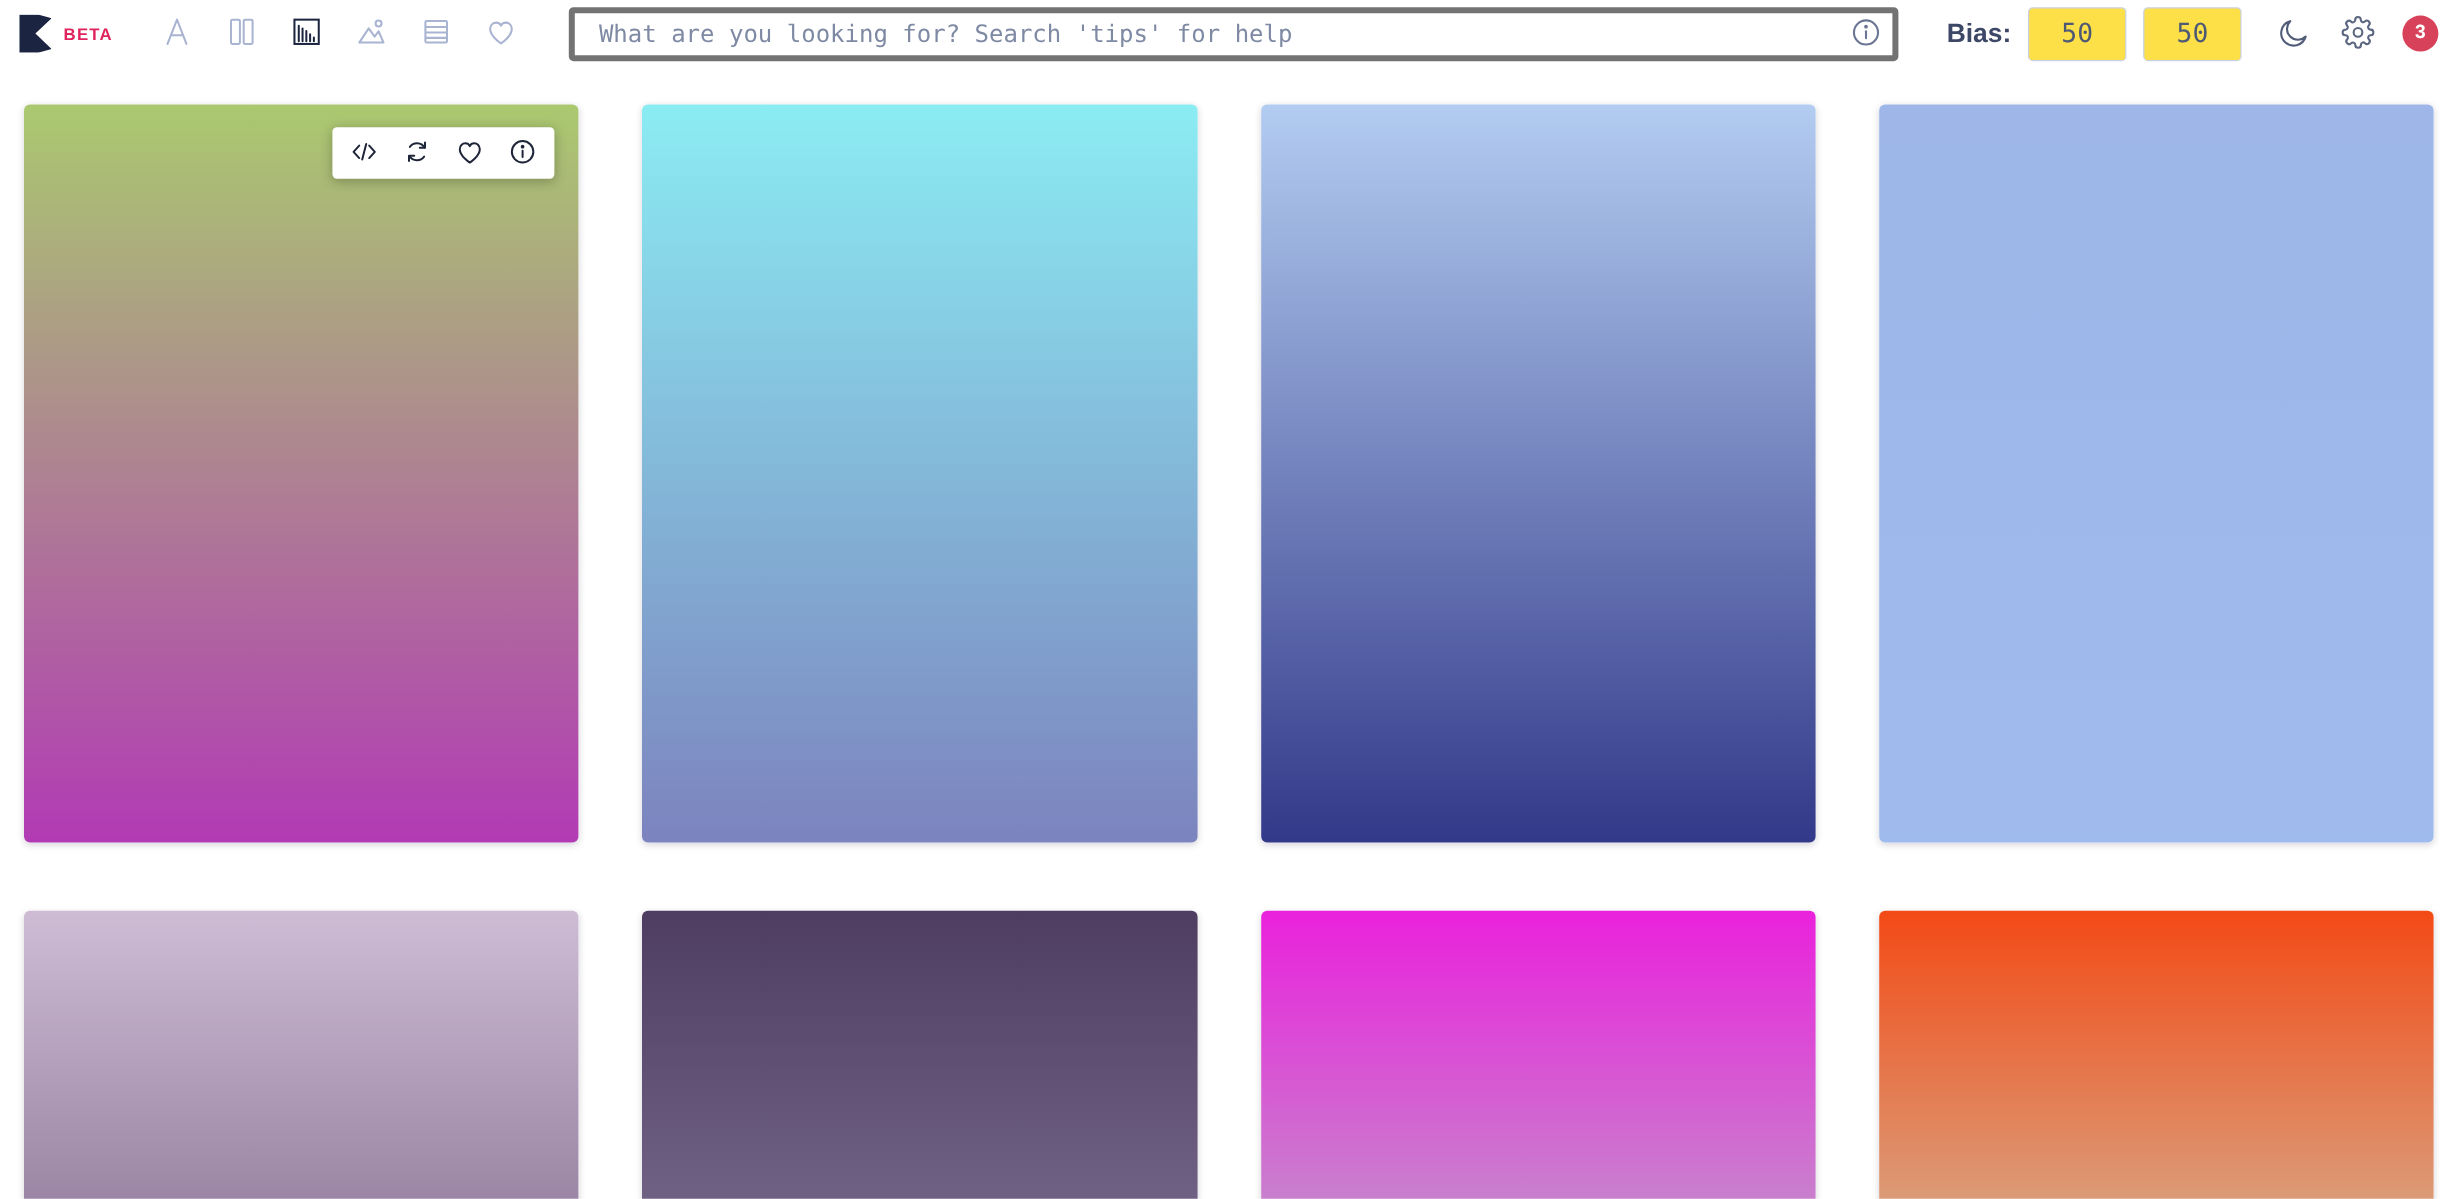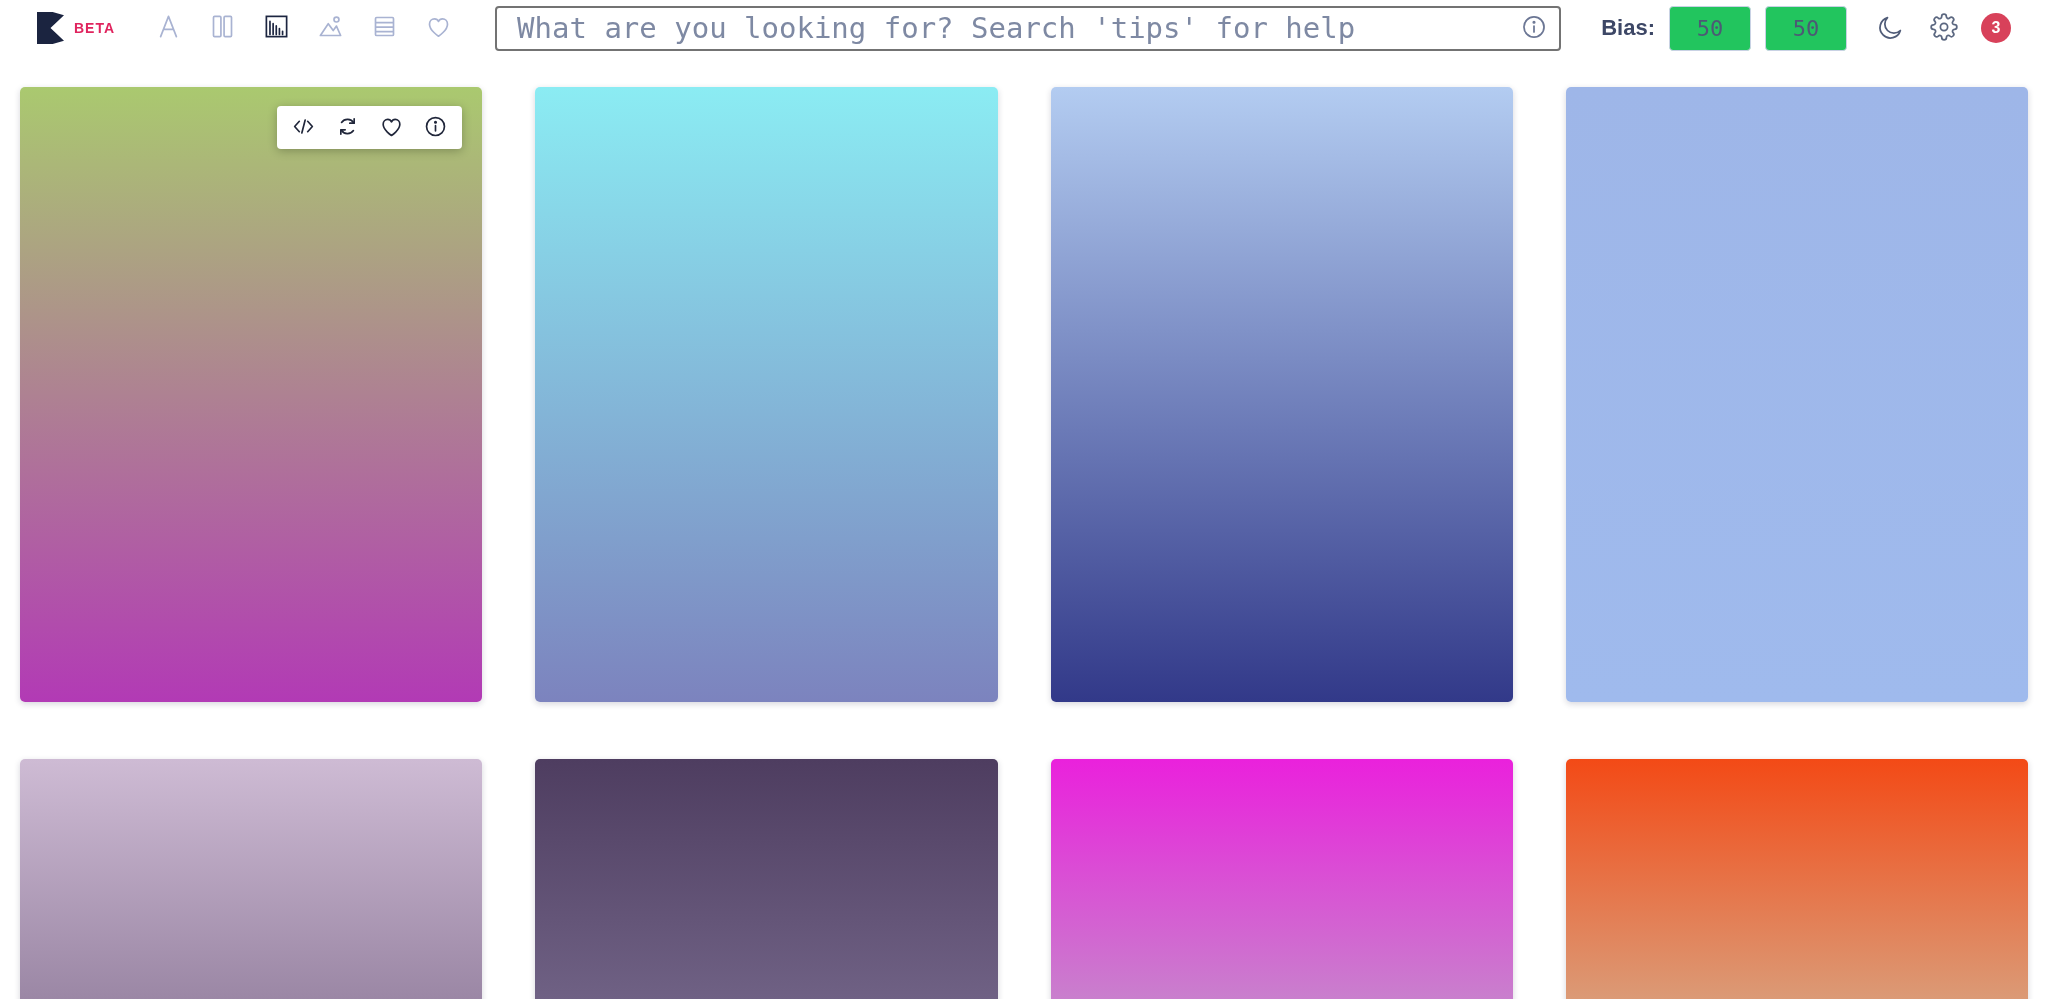--- a/index.html
+++ b/index.html
@@ -1,43 +1,43 @@
 <!DOCTYPE html>
 <html><head>
 <meta charset="utf-8">
 <style>
   * { margin:0; padding:0; box-sizing:border-box; }
   html,body { width:2048px; height:999px; background:#ffffff; overflow:hidden;
               font-family:"Liberation Sans", sans-serif; }
 
   
-  .header { height:56px; display:flex; align-items:center; padding:0 37px; background:#ffffff; }
+  .header { height:56px; display:flex; align-items:center; padding:0 16px; background:#ffffff; }
   .logo-k { width:27px; height:32px; background:#1b2440; margin-right:10px; cursor:pointer;
             clip-path:polygon(0 0, 58% 0, 100% 10%, 50% 50%, 100% 90%, 58% 100%, 0 100%); }
   .beta { color:#e0245e; font-size:14px; font-weight:bold; letter-spacing:1px; margin-right:38px; }
   .nav { display:flex; align-items:center; gap:24px; }
   .nav-btn { width:30px; height:30px; display:flex; align-items:center; justify-content:center;
              background:none; border:none; cursor:pointer; color:#a9b3d2; }
   .nav-btn.active { color:#1c2540; }
   .nav-btn svg { width:27px; height:27px; stroke:currentColor; fill:none; stroke-width:1.5; }
 
   .search-wrap { flex:1; position:relative; margin-left:42px; }
-  .search-input { width:100%; height:45px; border:2px solid #737373; border-radius:4px;
+  .search-input { width:100%; height:45px; border:5px solid #737373; border-radius:4px;
                   padding:0 52px 0 20px; font-family:"DejaVu Sans Mono", monospace;
-                  font-size:29px; color:#4d5975; background:#fff; outline:none; }
+                  font-size:20px; color:#4d5975; background:#fff; outline:none; }
   .search-input::placeholder { color:#7e89a3; }
   .search-info { position:absolute; right:12px; top:50%; transform:translateY(-50%);
                  width:30px; height:30px; background:none; border:none; cursor:pointer; color:#6b7694;
                  display:flex; align-items:center; justify-content:center; }
   .search-info svg { width:28px; height:28px; stroke:currentColor; fill:none; stroke-width:1.5; }
 
   .bias-label { margin-left:40px; font-size:22px; color:#3d4766;font-weight:bold; }
   .bias-input { width:82px; height:45px; margin-left:14px; border:1px solid #c9d2e4; border-radius:4px;
                 text-align:center; font-family:"DejaVu Sans Mono", monospace; font-size:22px;
-                color:#4d5975; background:#22c55e; outline:none; }
+                color:#4d5975; background:#fde047; outline:none; }
   .icon-btn { background:none; border:none; cursor:pointer; display:flex; align-items:center;
               justify-content:center; color:#505c78; }
   .icon-btn svg { stroke:currentColor; fill:none; }
   .moon-btn { margin-left:28px; width:32px; height:32px; }
   .gear-btn { margin-left:22px; width:30px; height:30px; color:#5b6780; }
   .count-badge { margin-left:22px; width:30px; height:30px; border-radius:50%; background:#d8415a;
                  color:#ffffff; font-size:16px; font-weight:bold; display:flex; align-items:center;
                  justify-content:center; cursor:pointer; border:none; }
 
   

